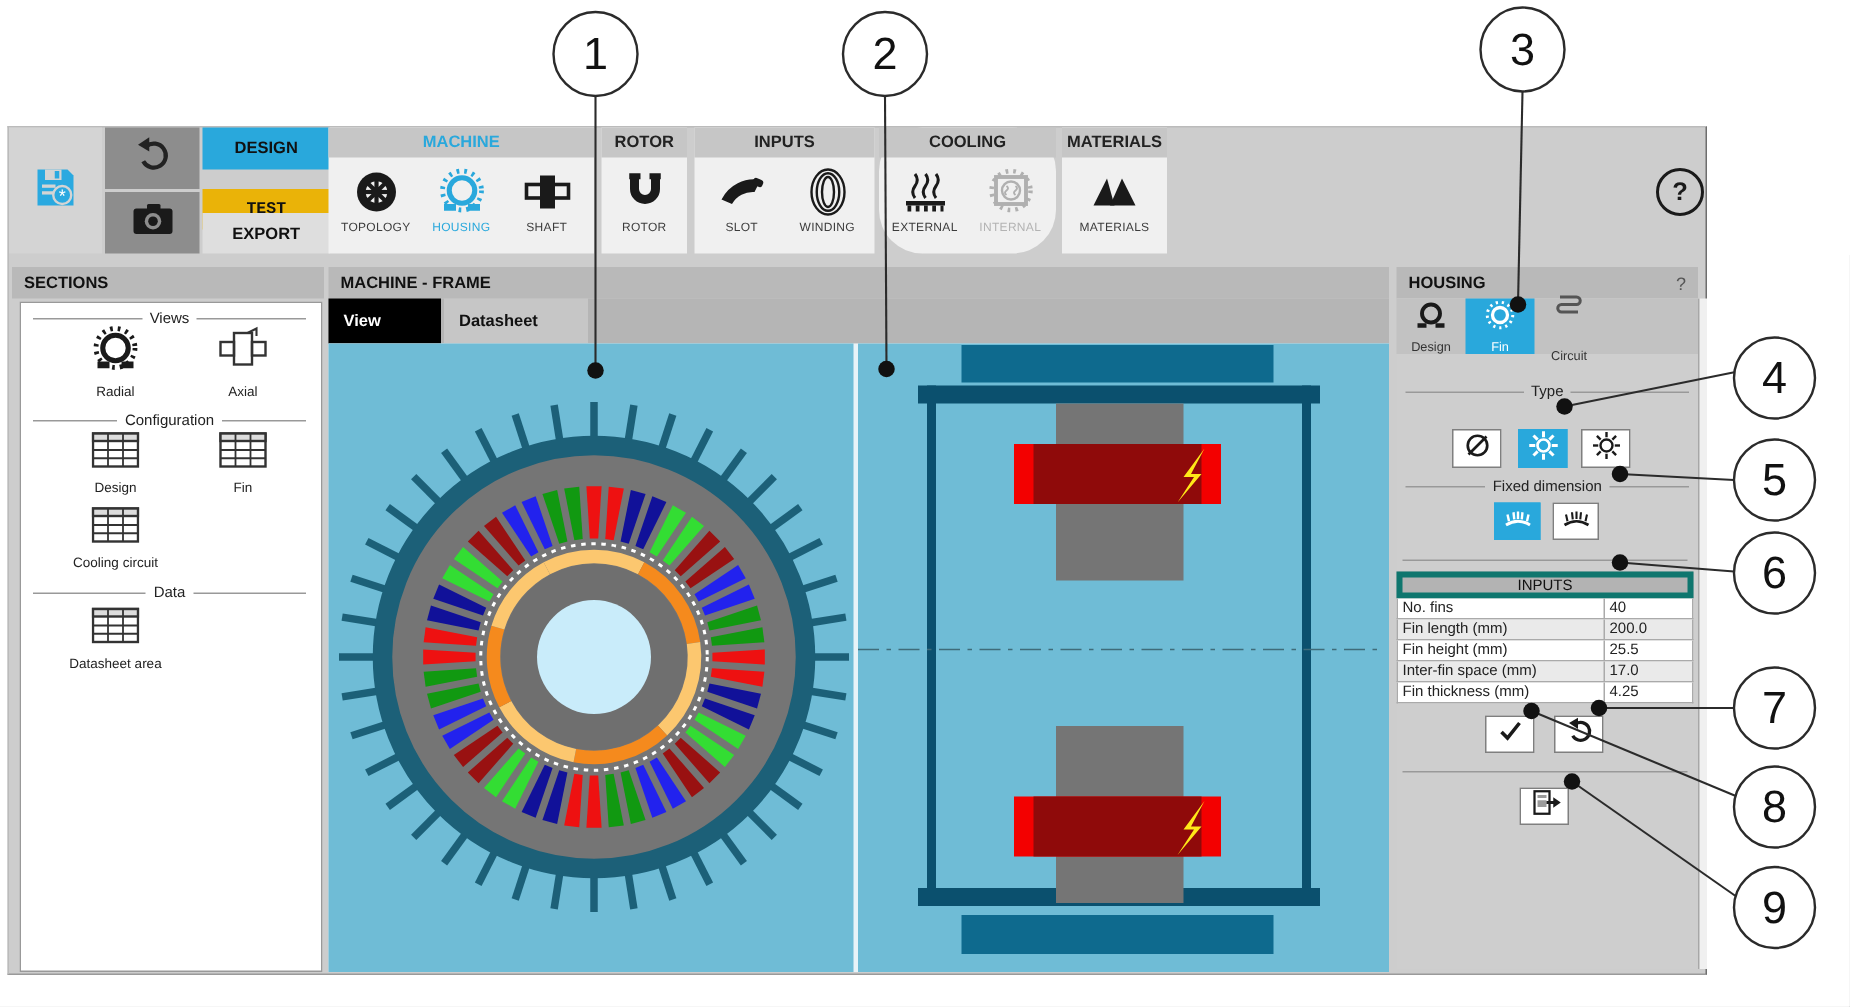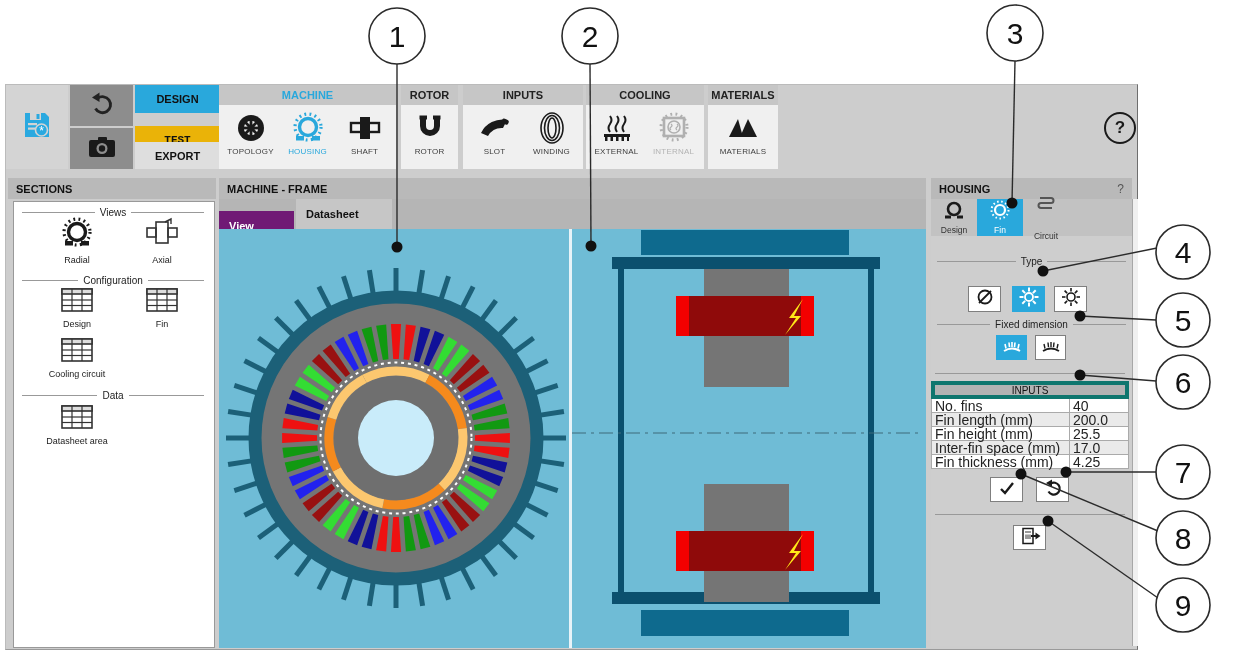--- a/index.html
+++ b/index.html
@@ -19,21 +19,21 @@
   .grouplabel{display:flex;align-items:center;gap:5px;color:#222;font-size:10px;}
   .grouplabel:before,.grouplabel:after{content:"";flex:1;border-top:1px solid #999;}
   .sbitem{position:absolute;display:flex;flex-direction:column;align-items:center;cursor:pointer;width:90px;}
   .sbitem .lb{font-size:9px;color:#222;margin-top:2px;white-space:nowrap;}
   .tab{display:flex;align-items:center;font-weight:bold;font-size:11px;padding-left:10px;box-sizing:border-box;}
   .ptab{display:flex;flex-direction:column;align-items:center;justify-content:center;cursor:pointer;}
   .ptab .lb{font-size:8.5px;color:#333;margin-top:1px;}
   .sqbtn{background:#fff;border:1px solid #7f7f7f;display:flex;align-items:center;justify-content:center;cursor:pointer;box-sizing:border-box;}
   .sqbtn.sel{background:#29a8dc;border-color:#29a8dc;}
   .it-header{height:18px;background:#b3b3b3;border:4px solid #0f766e;display:flex;align-items:center;justify-content:center;font-size:10px;color:#111;box-sizing:border-box;}
-  .it-row{height:14px;display:flex;border:1px solid #aaa;border-top:none;background:#fff;font-size:14px;color:#222;box-sizing:border-box;}
+  .it-row{height:14px;display:flex;border:1px solid #aaa;border-top:none;background:#fff;font-size:10px;color:#222;box-sizing:border-box;}
   .it-row:nth-child(odd){background:#eaeaea;}
   .it-row .it-label{flex:1;display:flex;align-items:center;padding-left:3px;border-right:1px solid #aaa;}
   .it-row .it-value{width:55px;display:flex;align-items:center;padding-left:3px;}
   .helpcircle{width:28px;height:28px;border:2px solid #1a1a1a;border-radius:50%;display:flex;align-items:center;justify-content:center;font-weight:bold;font-size:17px;color:#1a1a1a;background:transparent;cursor:pointer;}
   svg text{font-family:"Liberation Sans",sans-serif;}
   .overlay{position:absolute;left:0;top:0;pointer-events:none;}
 </style>
 </head>
 <body>
 
@@ -161,21 +161,21 @@
               <ellipse cx="14" cy="16" rx="4" ry="10" fill="none" stroke="#1a1a1a" stroke-width="1.6"></ellipse>
               <ellipse cx="14" cy="16" rx="7.5" ry="12.5" fill="none" stroke="#1a1a1a" stroke-width="1.6"></ellipse>
               <ellipse cx="14" cy="16" rx="11" ry="15" fill="none" stroke="#1a1a1a" stroke-width="1.6"></ellipse>
             </svg>
           </span>
           <span class="lb">WINDING</span>
         </div>
       </div>
     </div>
 
-    <div class="abs tbgroup" style="left:580px;top:0;width:118px;height:84px;">
+    <div class="abs tbgroup" style="left:580px;top:0;width:118px;height:84px;border-radius:29px;">
       <div class="ghead">COOLING</div>
       <div class="gbody">
         <div class="tbitem">
           <span class="ic">
             <svg width="34" height="28" viewBox="0 0 34 28">
               <g fill="none" stroke="#1a1a1a" stroke-width="2">
                 <path d="M10 2 q3 4 0 8 q-3 4 0 8"></path>
                 <path d="M17 2 q3 4 0 8 q-3 4 0 8"></path>
                 <path d="M24 2 q3 4 0 8 q-3 4 0 8"></path>
               </g>
@@ -309,21 +309,21 @@
             <line x1="1" y1="18.5" x2="31" y2="18.5" stroke="#333" stroke-width="1.2"></line>
             <line x1="11" y1="2" x2="11" y2="24" stroke="#333" stroke-width="1.2"></line>
             <line x1="21" y1="2" x2="21" y2="24" stroke="#333" stroke-width="1.2"></line>
           </svg>
         </span>
         <span class="lb">Datasheet area</span>
       </div>
     </div>
 
     <div class="abs" style="left:213px;top:114px;width:707px;height:30px;background:#b5b5b5;">
-      <div class="abs tab" style="left:0;top:12px;width:75px;height:30px;background:#701a75;color:#fff;">
+      <div class="abs tab" style="left:0;top:0;width:75px;height:30px;background:#000000;color:#fff;">
         <span>View</span>
       </div>
       <div class="abs tab" style="left:77px;top:0;width:96px;height:30px;background:#c6c6c6;color:#111;">
         <span>Datasheet</span>
       </div>
     </div>
 
     <div class="abs" style="left:213px;top:144px;width:707px;height:419px;background:#e8f3f8;">
       <div class="abs" style="left:0;top:0;width:350px;height:419px;background:#6fbcd6;">
         <svg id="radial-svg" width="350" height="419">

